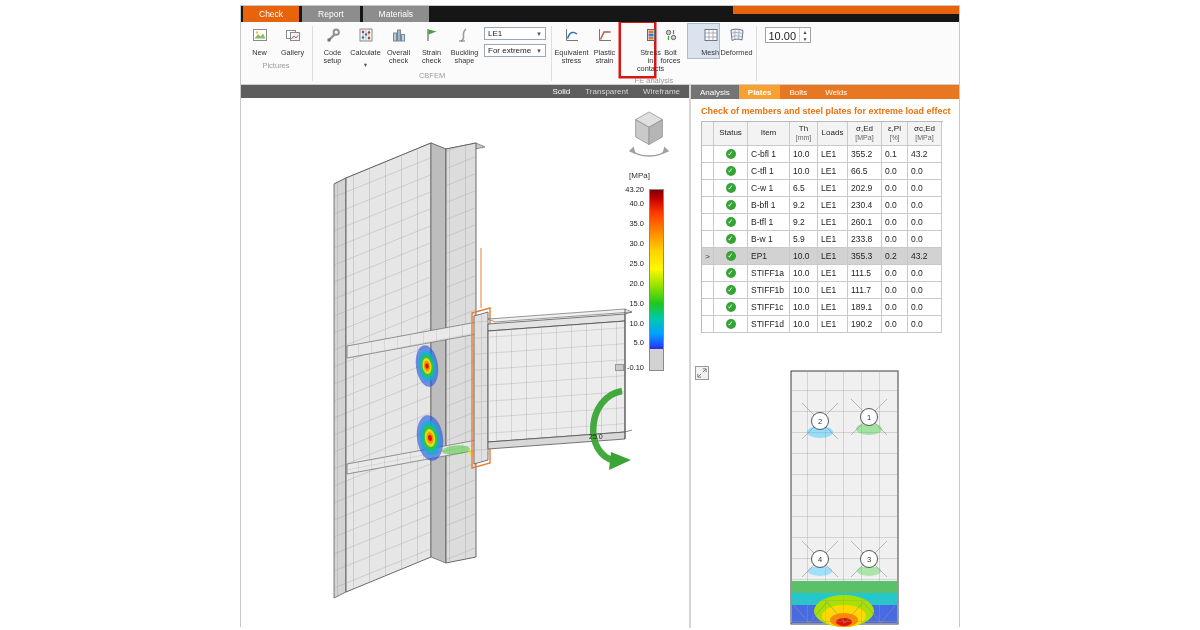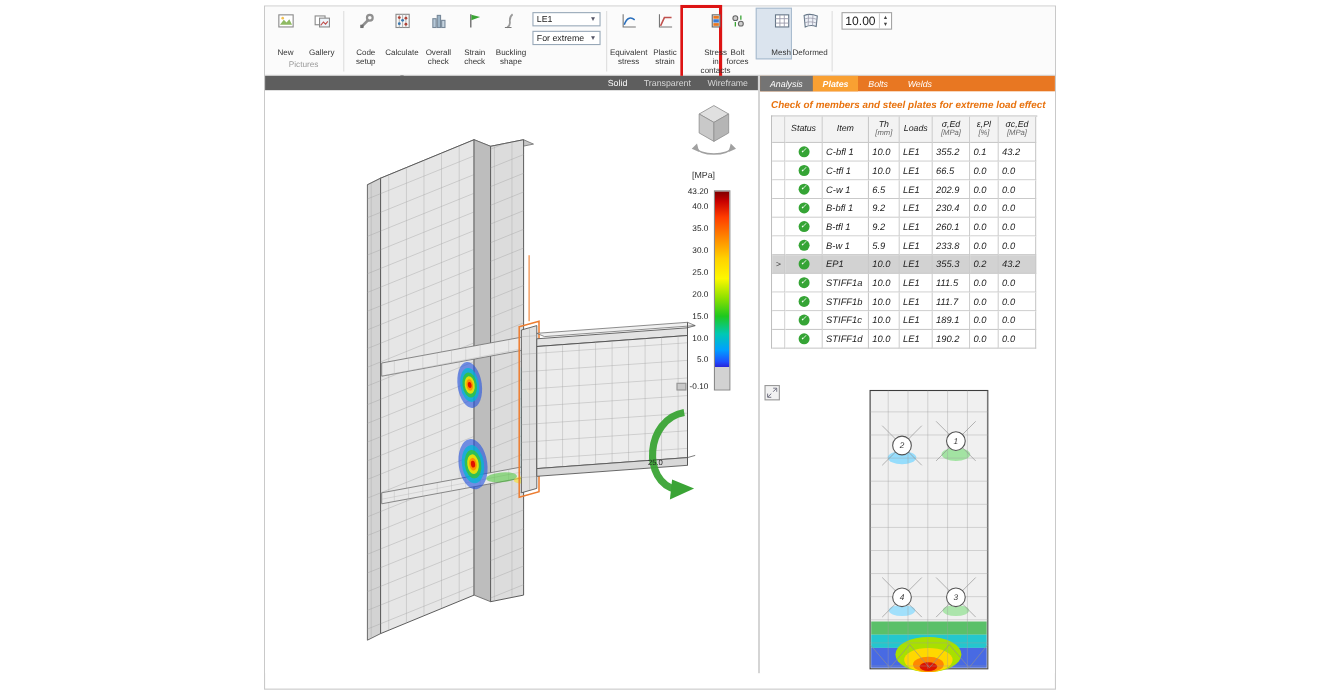--- a/index.html
+++ b/index.html
@@ -12,21 +12,21 @@
   .rtab { margin-right:3px; padding:0 16px; font-size:8.5px; color:#fff; display:flex; align-items:center; background:#8d8d8d; cursor:default; }
   .rtab.active { background:#e8640c; }
   .titlebar-accent { position:absolute; right:0; top:0; width:226px; height:8px; background:#e8640c; }
 
   
   .ribbon { height:63px; background:#fbfbfb; border-bottom:1px solid #cfcfcf; display:flex; align-items:stretch; padding:1px 2px 0 2px; }
   .rgroup { display:flex; flex-direction:column; }
   .rgroup-body { flex:1; display:flex; align-items:flex-start; }
   .rgroup-label { text-align:center; font-size:7.5px; color:#9b9b9b; padding:0 2px 14px; }
   .vsep { width:1px; background:#dedede; margin:3px 3px; }
-  .rbtn { width:33px; display:flex; flex-direction:column; align-items:center; padding:2px 0 1px; gap:17px; border:1px solid transparent; }
+  .rbtn { width:33px; display:flex; flex-direction:column; align-items:center; padding:2px 0 1px; gap:6px; border:1px solid transparent; }
   .rbtn .rlabel { font-size:7.3px; line-height:1.12; text-align:center; color:#333; }
   .rbtn.pressed { background:#dbe4ee; border:1px solid #a9bccf;align-items:flex-end; }
   .rbtn.highlighted { box-shadow:0 0 0 2.5px #dd1414;padding-left:26px; }
   .ric { width:17px; height:17px; display:flex; align-items:center; justify-content:center; }
   .mini-caret { font-size:5.5px; color:#555; line-height:1; }
   .combo-col { display:flex; flex-direction:column; gap:4px; padding:4px 2px 0 3px; }
   .rcombo { width:62px; height:13px; border:1px solid #98a8b8; background:#fff; font-size:8px; color:#222; display:flex; align-items:center; justify-content:space-between; padding:0 3px; }
   .rcombo .caret { font-size:6px; color:#556; }
   .rspin { margin:4px 0 0 5px; width:46px; height:16px; border:1px solid #a5a5a5; background:#fff; display:flex; }
   .rspin-value { flex:1; font-size:11px; text-align:right; padding:2px 3px 0 0; color:#222; }
@@ -50,21 +50,21 @@
      background:linear-gradient(to bottom,#7d0000 0%,#c80000 5%,#ff3c00 13%,#ff8c00 24%,#ffd200 34%,#fdf800 44%,#8ce000 54%,#1ec81e 63%,#00c8b4 72%,#00a0ff 80%,#1e50ff 86%,#2828dc 88.5%,#d2d2d2 88.5%,#d2d2d2 100%); }
   .legend-max { position:absolute; right:20px; top:0; font-size:7.5px; color:#222; }
   .legend-ticks { position:absolute; right:20px; top:15px; height:147px; display:flex; flex-direction:column; justify-content:space-between; align-items:flex-end; }
   .legend-ticks span { font-size:7.5px; color:#222; line-height:1; }
   .legend-min { position:absolute; right:20px; bottom:1px; display:flex; align-items:center; gap:3px; font-size:7.5px; color:#222; }
   .legend-minbox { width:9px; height:7px; background:#c9c9c9; border:1px solid #979797; display:inline-block; }
 
   .splitter { width:2px; background:#d5d5d5; }
 
   
-  .panel { flex:1; position:relative; background:#fff;font-style:italic; }
+  .panel { flex:1; position:relative; background:#fff; }
   .ptabs { height:14px; background:#e87722; display:flex; align-items:stretch; }
   .ptab { padding:0 9px; font-size:8px; color:#fff; display:flex; align-items:center; }
   .ptab.gray { background:#747474; }
   .ptab.active { background:#f9a032; font-weight:bold; }
   .ptitle { color:#e8720e; font-weight:bold; font-size:9px; padding:7px 4px 5px 10px; white-space:nowrap; }
 
   .tbl { margin-left:10px; width:242px; border-top:1px solid #b9b9b9; border-left:1px solid #b9b9b9; }
   .trow { display:grid; grid-template-columns:12px 34px 42px 28px 30px 34px 26px 34px; }
   .tc { border-right:1px solid #c9c9c9; border-bottom:1px solid #c9c9c9; padding:2.5px 3px; font-size:8.5px; color:#222; display:flex; align-items:center; min-height:17px; background:#fff; }
   .thead .tc { background:#f3f3f3; flex-direction:column; justify-content:center; text-align:center; padding:2px 1px; min-height:24px; }
@@ -76,20 +76,26 @@
   .chk { width:10px; height:10px; border-radius:50%; background:#35a435; color:#fff; font-size:7px; line-height:10px; text-align:center; display:inline-block; }
 
   .expand-btn { position:absolute; left:4px; top:281px; width:14px; height:14px; border:1px solid #9a9a9a; background:#f2f2f2; display:flex; align-items:center; justify-content:center; }
   .plate-view { position:absolute; left:98px; top:284px; }
 </style>
 </head>
 <body>
 
 <div class="app">
 
+  <div class="rtabs">
+    <div class="rtab active">Check</div>
+    <div class="rtab">Report</div>
+    <div class="rtab">Materials</div>
+    <div class="titlebar-accent"></div>
+  </div>
 
   <div class="ribbon">
 
     <div class="rgroup">
       <div class="rgroup-body">
         <div class="rbtn">
           <span class="ric">
             <svg viewBox="0 0 16 16" width="16" height="16">
                 <rect x="1.5" y="2.5" width="13" height="11" fill="#fff" stroke="#8a8a8a"></rect>
                 <path d="M2.5 11.5 L6 7 L8.5 9.5 L11 6.5 L13.5 11.5 Z" fill="#8fba62"></path>

